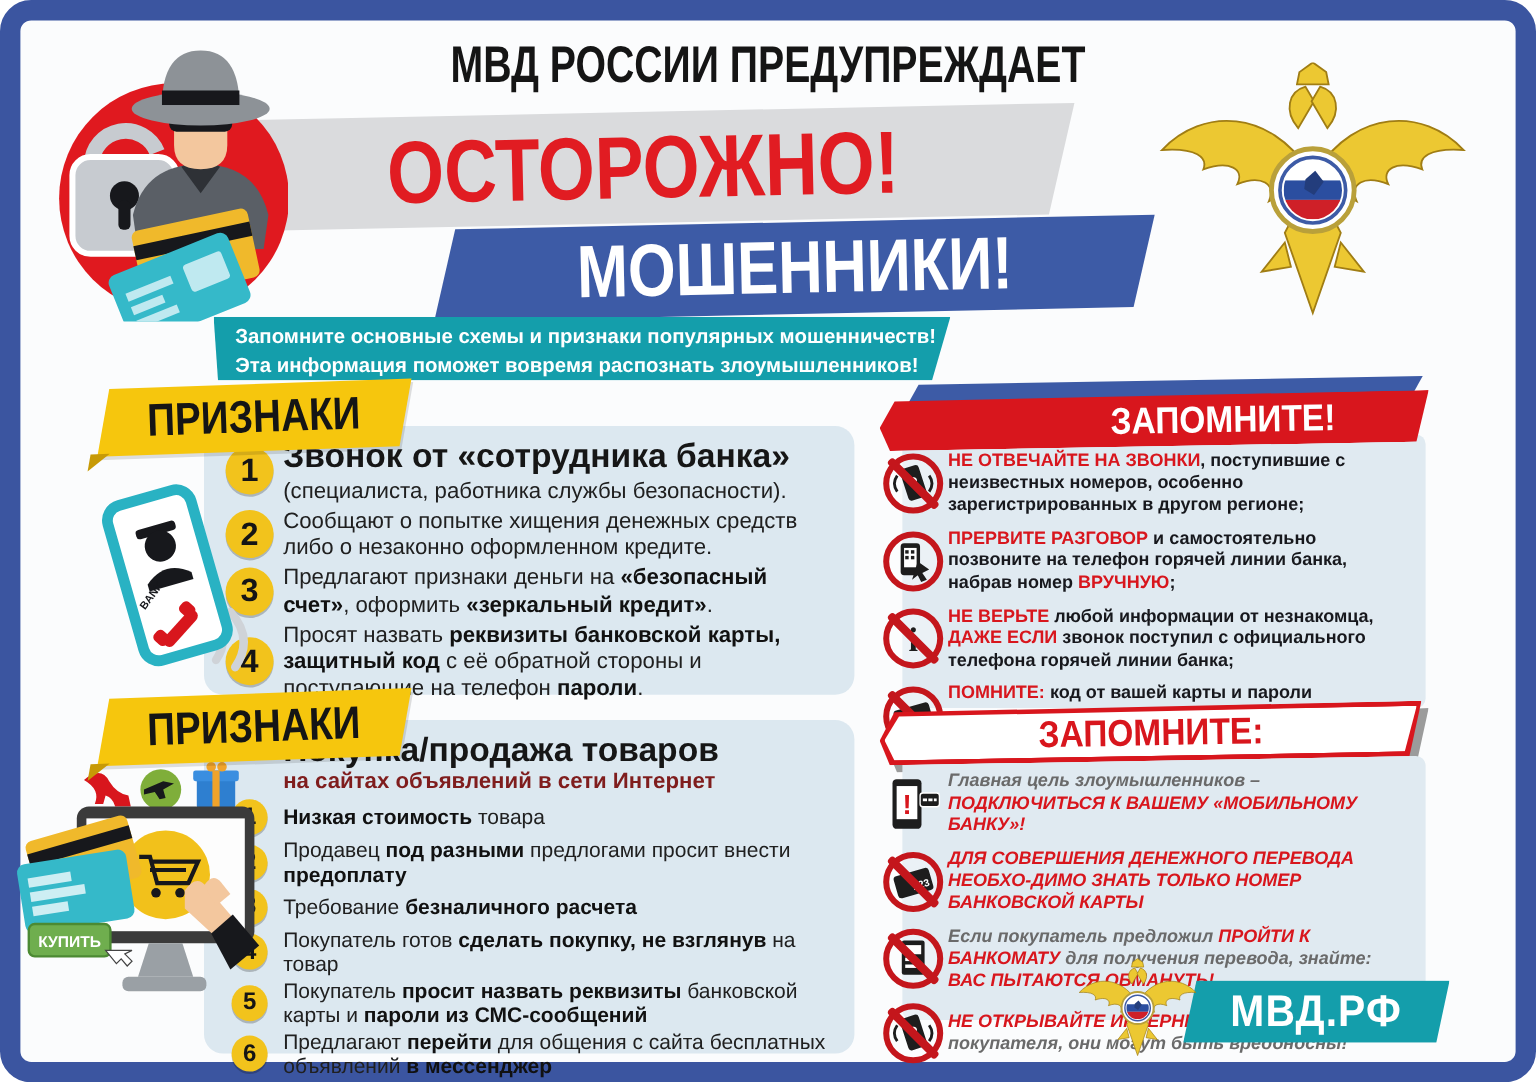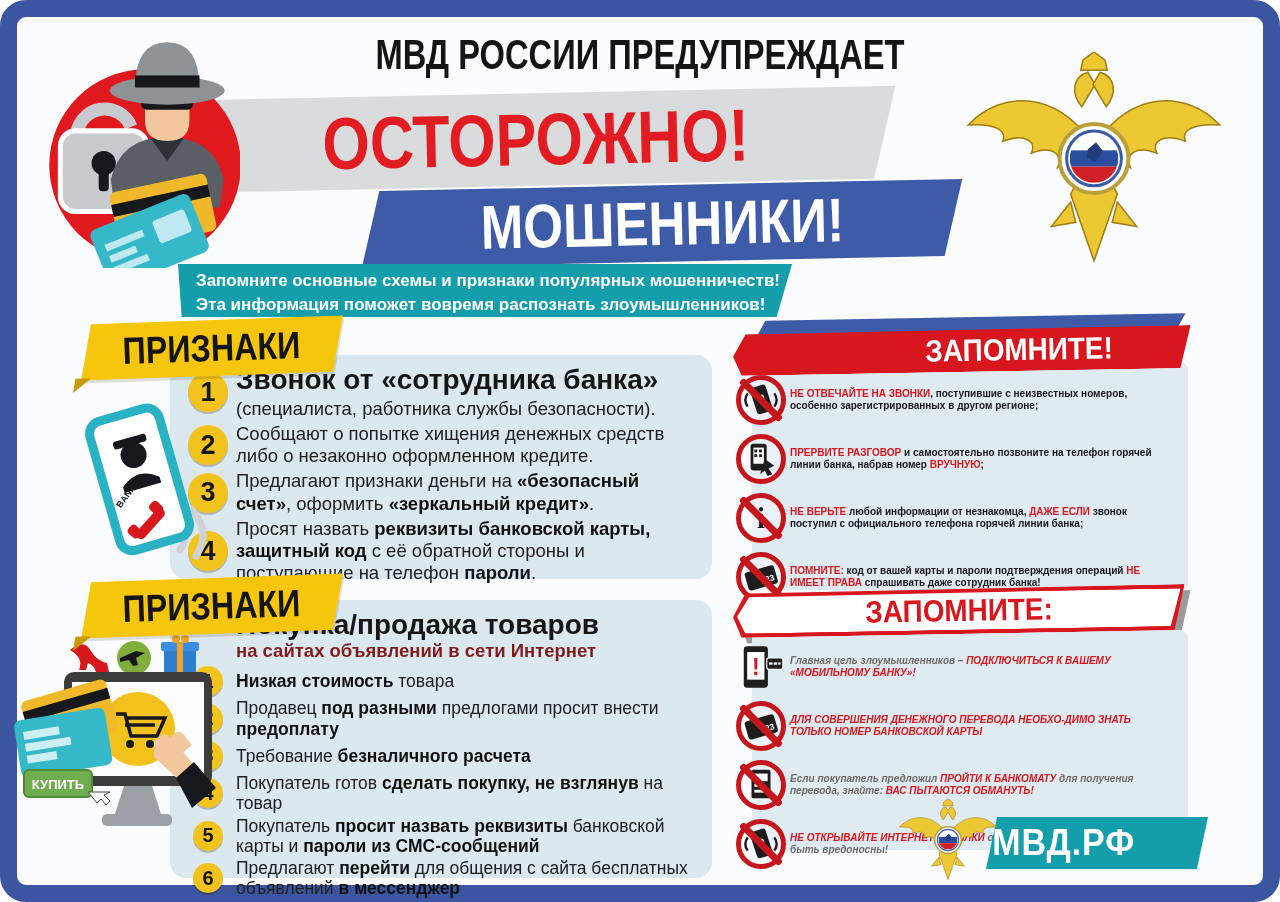--- a/index.html
+++ b/index.html
@@ -53,34 +53,34 @@
   .rb2{position:absolute;left:733px;top:588px;width:452px;height:46px;background:#d8161d;
     clip-path:polygon(0 55%,2.8% 4%,100% 0,97.6% 100%,1.8% 100%);z-index:2;transform:rotate(-1deg);}
   .rb2-inner{position:absolute;inset:4px;background:#fff;clip-path:polygon(0 55%,2.8% 4%,100% 0,97.6% 100%,1.8% 100%);
     display:flex;align-items:center;justify-content:center;}
   .rb2-inner .t{font-size:31px;font-weight:900;color:#d8161d;transform:scaleX(.9);white-space:nowrap;}
   .rpanel{position:absolute;background:#e0eaf1;border-radius:8px;z-index:1;}
   .rp1{left:752px;top:362px;width:436px;height:228px;padding:13px 10px 6px 0;}
   .rp2{left:752px;top:630px;width:436px;height:220px;padding:12px 10px 6px 0;}
   .r-row{display:flex;align-items:center;margin-bottom:9px;}
   .iconcol{flex:0 0 58px;margin-left:-20px;display:flex;justify-content:center;position:relative;z-index:3;}
-  .r-text{font-size:10px;line-height:1.24;color:#17181d;width:368px;font-weight:600;}
+  .r-text{font-size:15px;line-height:1.24;color:#17181d;width:368px;font-weight:600;}
   .r-text .seg-b{color:#d8161d;font-weight:800;}
   .rp2 .r-text{color:#6a6a6a;font-style:italic;}
 
   
   .pro{position:relative;width:50px;height:50px;}
   .pro .ring{position:absolute;inset:0;border:5px solid #c4161c;border-radius:50%;background:rgba(255,255,255,.35);}
   .pro .slash{position:absolute;left:50%;top:50%;width:56px;height:7px;background:#c4161c;border-radius:3px;
     transform:translate(-50%,-50%) rotate(45deg);z-index:2;}
   .pro svg.glyph{position:absolute;inset:6px;width:38px;height:38px;}
 
   
   .mvd-banner{position:absolute;left:986px;top:817px;width:222px;height:52px;background:#149eab;
-    clip-path:polygon(5% 0,100% 0,95% 100%,0 100%);display:flex;align-items:center;z-index:3;}
+    clip-path:polygon(5% 0,100% 0,95% 100%,0 100%);display:flex;align-items:center;justify-content:center;z-index:3;}
   .mvd-banner .t{font-size:37px;font-weight:900;color:#fff;letter-spacing:1px;transform:scaleX(.92);}
   .emblem-small{position:absolute;left:897px;top:791px;width:102px;height:100px;z-index:4;}
   .emblem-big{position:absolute;left:960px;top:52px;width:268px;height:218px;z-index:2;}
   .illu-thief{position:absolute;left:38px;top:26px;width:202px;height:242px;z-index:4;}
   .illu-phone{position:absolute;left:80px;top:396px;width:128px;height:188px;z-index:4;}
   .illu-shop{position:absolute;left:12px;top:630px;width:208px;height:228px;z-index:4;}
 </style>
 </head>
 <body>
 

